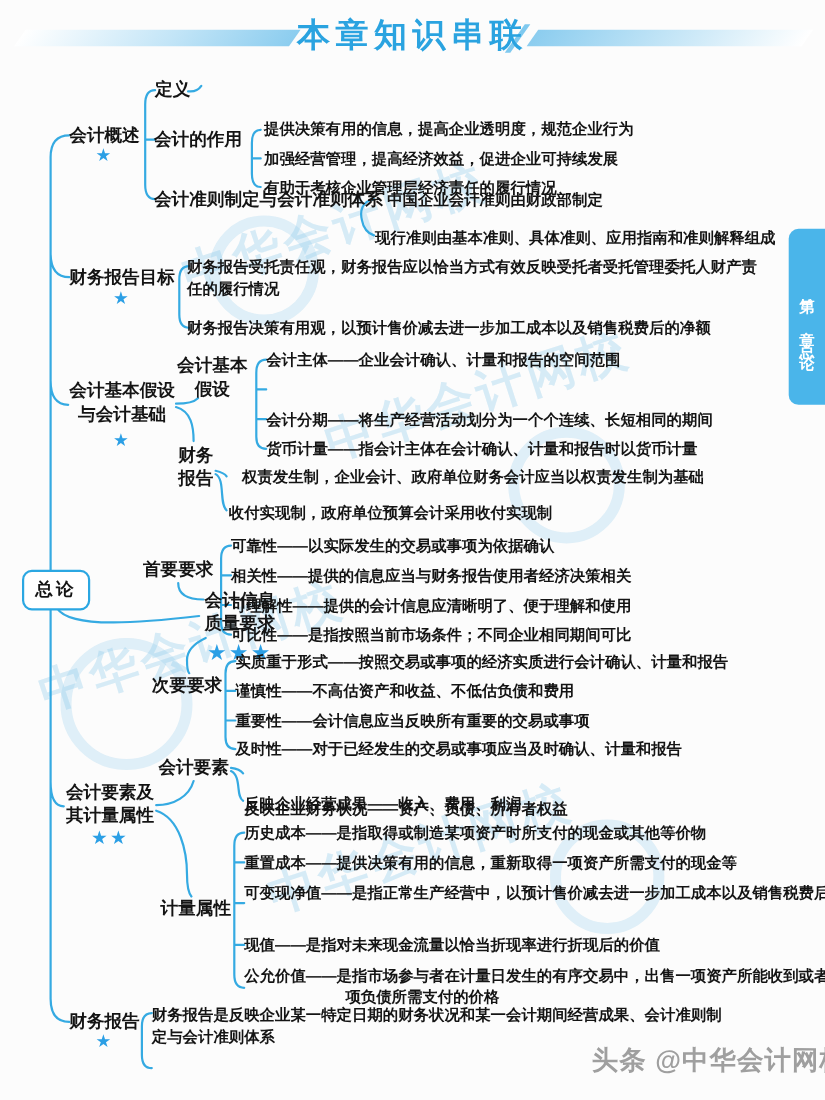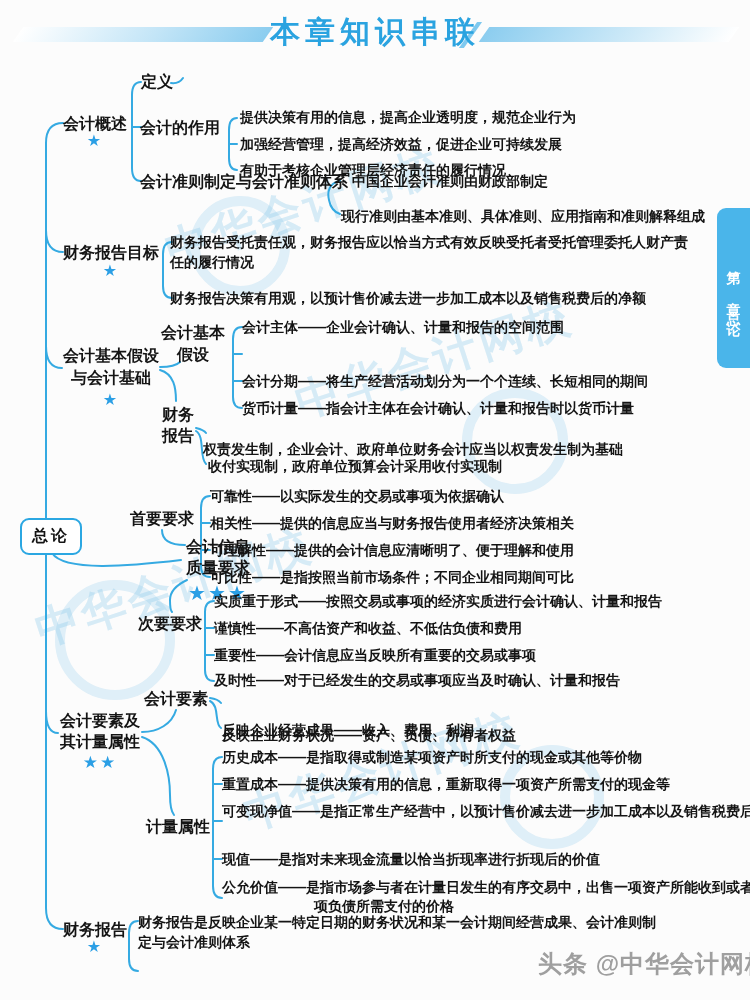--- a/index.html
+++ b/index.html
@@ -105,21 +105,21 @@
   <div class="leaf wrapt" style="left:170px;top:232px;width:524px;">财务报告受托责任观，财务报告应以恰当方式有效反映受托者受托管理委托人财产责任的履行情况</div>
   <div class="leaf" style="left:170px;top:289px;">财务报告决策有用观，以预计售价减去进一步加工成本以及销售税费后的净额</div>
 
   <div class="lbl lblc" style="left:62px;top:345px;width:98px;line-height:22px;">会计基本假设与会计基础</div>
   <div class="stars" style="left:62px;top:390px;width:98px;">★</div>
   <div class="lbl lblc" style="left:160px;top:322px;width:66px;line-height:22px;">会计基本假设</div>
   <div class="leaf" style="left:242px;top:318px;">会计主体——企业会计确认、计量和报告的空间范围</div>
   <div class="leaf" style="left:242px;top:372px;">会计分期——将生产经营活动划分为一个个连续、长短相同的期间</div>
   <div class="leaf" style="left:242px;top:399px;">货币计量——指会计主体在会计确认、计量和报告时以货币计量</div>
   <div class="lbl lblc" style="left:160px;top:404px;width:36px;">财务报告</div>
-  <div class="leaf" style="left:203px;top:424px;margin-top:16px;">权责发生制，企业会计、政府单位财务会计应当以权责发生制为基础</div>
+  <div class="leaf" style="left:220px;top:424px;">权责发生制，企业会计、政府单位财务会计应当以权责发生制为基础</div>
   <div class="leaf" style="left:208px;top:457px;">收付实现制，政府单位预算会计采用收付实现制</div>
 
   <div class="lbl lblc" style="left:183px;top:536px;width:70px;">会计信息质量要求</div>
   <div class="stars" style="left:172px;top:581px;width:92px;font-size:20px;">★★★</div>
   <div class="lbl" style="left:130px;top:508px;">首要要求</div>
   <div class="leaf" style="left:210px;top:487px;">可靠性——以实际发生的交易或事项为依据确认</div>
   <div class="leaf" style="left:210px;top:514px;">相关性——提供的信息应当与财务报告使用者经济决策相关</div>
   <div class="leaf" style="left:210px;top:541px;">可理解性——提供的会计信息应清晰明了、便于理解和使用</div>
   <div class="leaf" style="left:210px;top:568px;">可比性——是指按照当前市场条件；不同企业相同期间可比</div>
   <div class="lbl" style="left:138px;top:613px;">次要要求</div>

